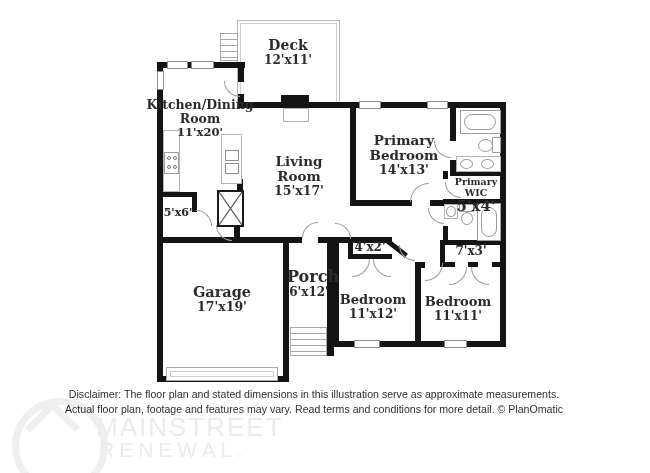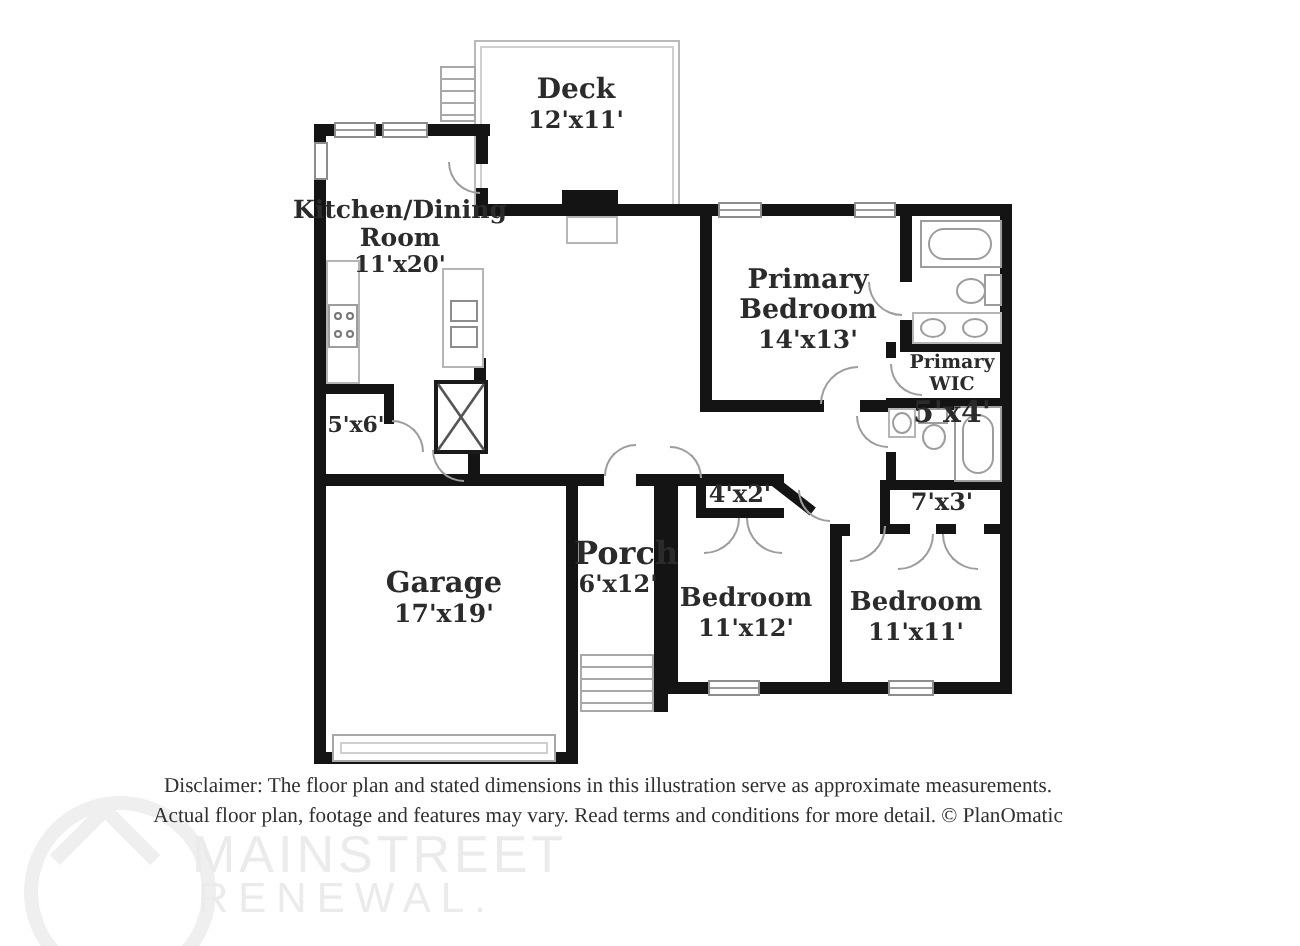--- a/index.html
+++ b/index.html
@@ -16,22 +16,22 @@
   .fx{position:absolute;border:1px solid #9d9d9d;box-sizing:border-box;background:#fff;}
   .rd{border-radius:8px;}
   .oval{border-radius:50%;}
   .steps{position:absolute;border:1px solid #a8a8a8;box-sizing:border-box;
          background:repeating-linear-gradient(#fff 0 5px,#a8a8a8 5px 6px);}
   .lbl{position:absolute;text-align:center;color:#2b2b2b;font-weight:bold;line-height:1.12;}
   .nm{font-size:13px;}
   .dm{font-size:12px;}
   .dot{position:absolute;width:4px;height:4px;border-radius:50%;border:1px solid #777;box-sizing:border-box;}
   .wm{position:absolute;color:#ebebeb;font-family:"Liberation Sans",sans-serif;font-weight:400;}
-  .disc{position:absolute;left:4px;top:387px;width:600px;text-align:center;color:#2f2f2f;
-        font-family:Liberation Serif, serif;font-size:10.6px;line-height:14.5px;}
+  .disc{position:absolute;left:14px;top:387px;width:600px;text-align:center;color:#2f2f2f;
+        font-family:Liberation Sans, sans-serif;font-size:10.6px;line-height:14.5px;}
 </style>
 </head>
 <body>
 
 <div id="stage">
 
   <div class="wm" style="left:12px;top:398px;width:82px;height:82px;border:7px solid #efefef;border-radius:50%;"></div>
   <div class="wm" style="left:33px;top:408px;width:32px;height:32px;border-left:7px solid #efefef;border-top:7px solid #efefef;transform:rotate(45deg);"></div>
 
   <div style="position:absolute;left:237px;top:20px;width:101px;height:84px;border:1px solid #b9b9b9;">
@@ -144,20 +144,24 @@
   </div>
 
   <div class="lbl" style="left:238px;top:38px;width:100px;">
     <div class="nm" style="font-size:14px;">Deck</div>
     <div class="dm">12'x11'</div>
   </div>
   <div class="lbl" style="left:144px;top:98px;width:112px;">
     <div class="nm" style="font-size:12.5px;">Kitchen/Dining Room</div>
     <div class="dm" style="font-size:11.5px;">11'x20'</div>
   </div>
+  <div class="lbl" style="left:267px;top:154px;width:64px;">
+    <div class="nm" style="font-size:13.5px;">Living Room</div>
+    <div class="dm" style="font-size:12.5px;">15'x17'</div>
+  </div>
   <div class="lbl" style="left:358px;top:133px;width:92px;">
     <div class="nm" style="font-size:13.5px;">Primary Bedroom</div>
     <div class="dm" style="font-size:12.5px;">14'x13'</div>
   </div>
   <div class="lbl" style="left:449px;top:177px;width:54px;">
     <div class="nm" style="font-size:9.5px;">Primary WIC</div>
     <div class="dm" style="font-size:15px;">5'x4'</div>
   </div>
   <div class="lbl" style="left:172px;top:284px;width:100px;">
     <div class="nm" style="font-size:14.5px;">Garage</div>

